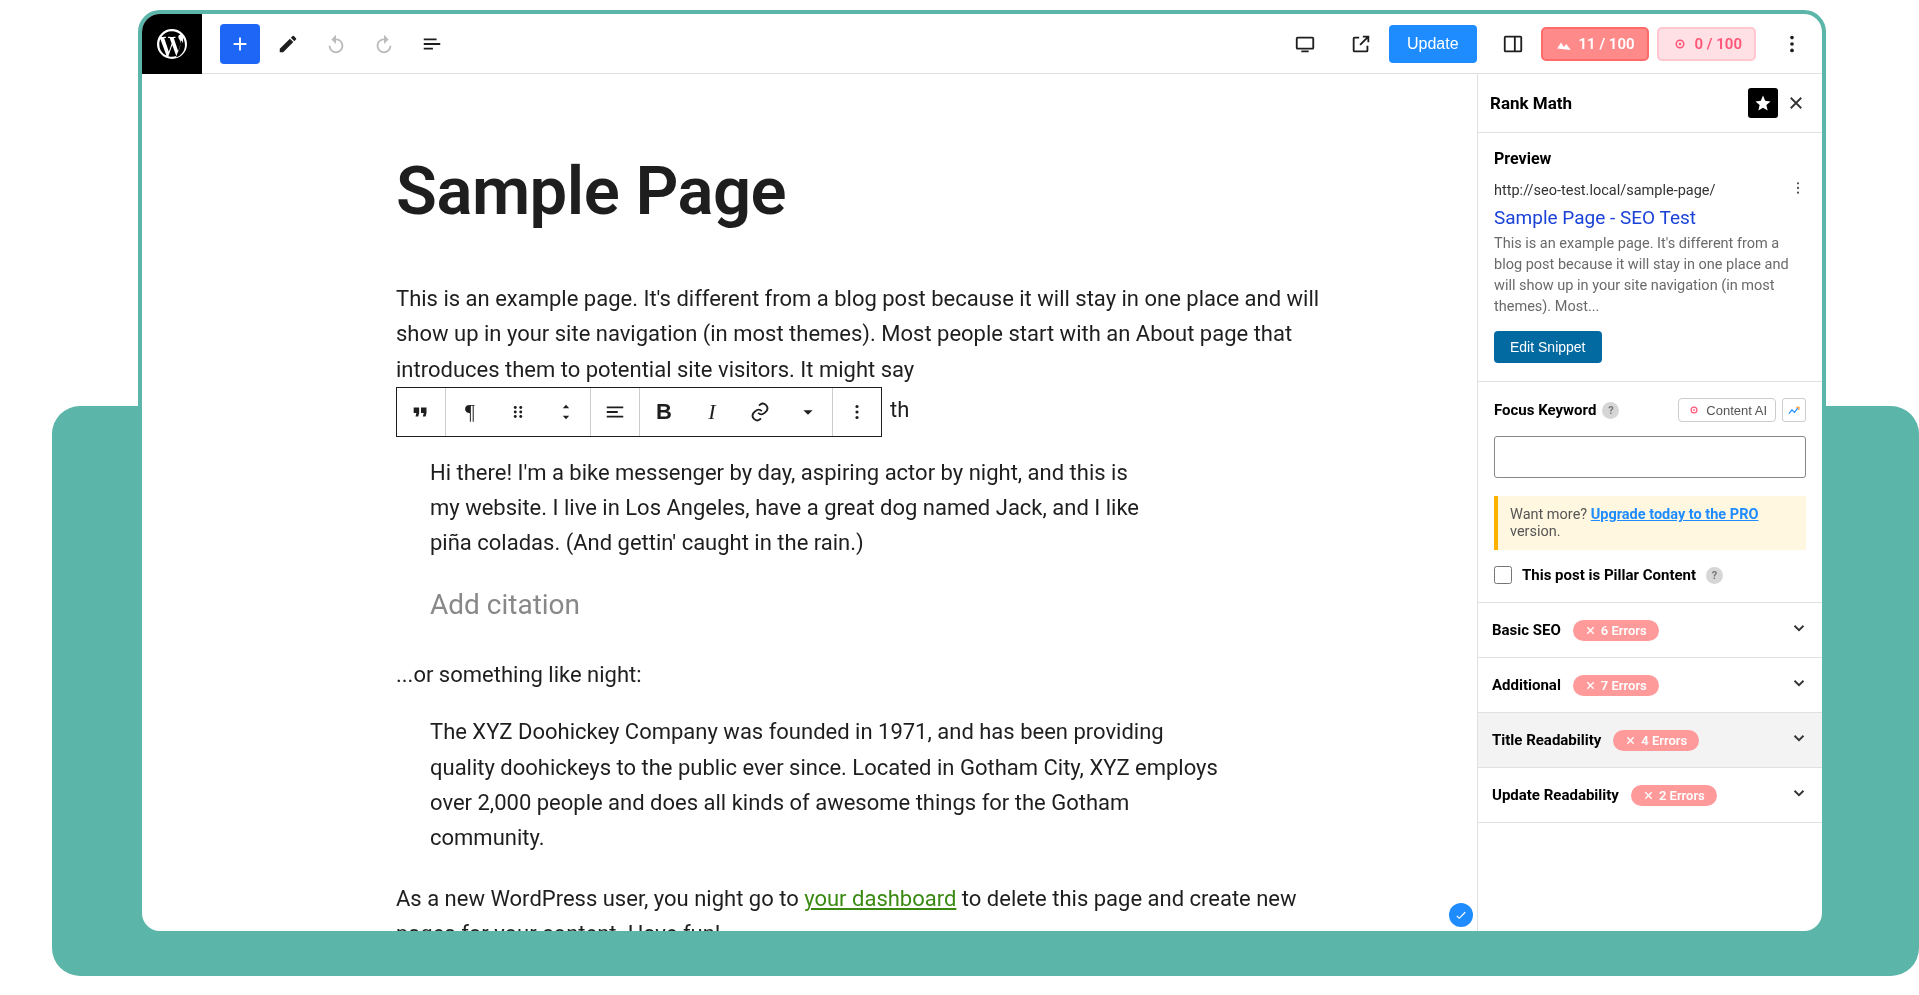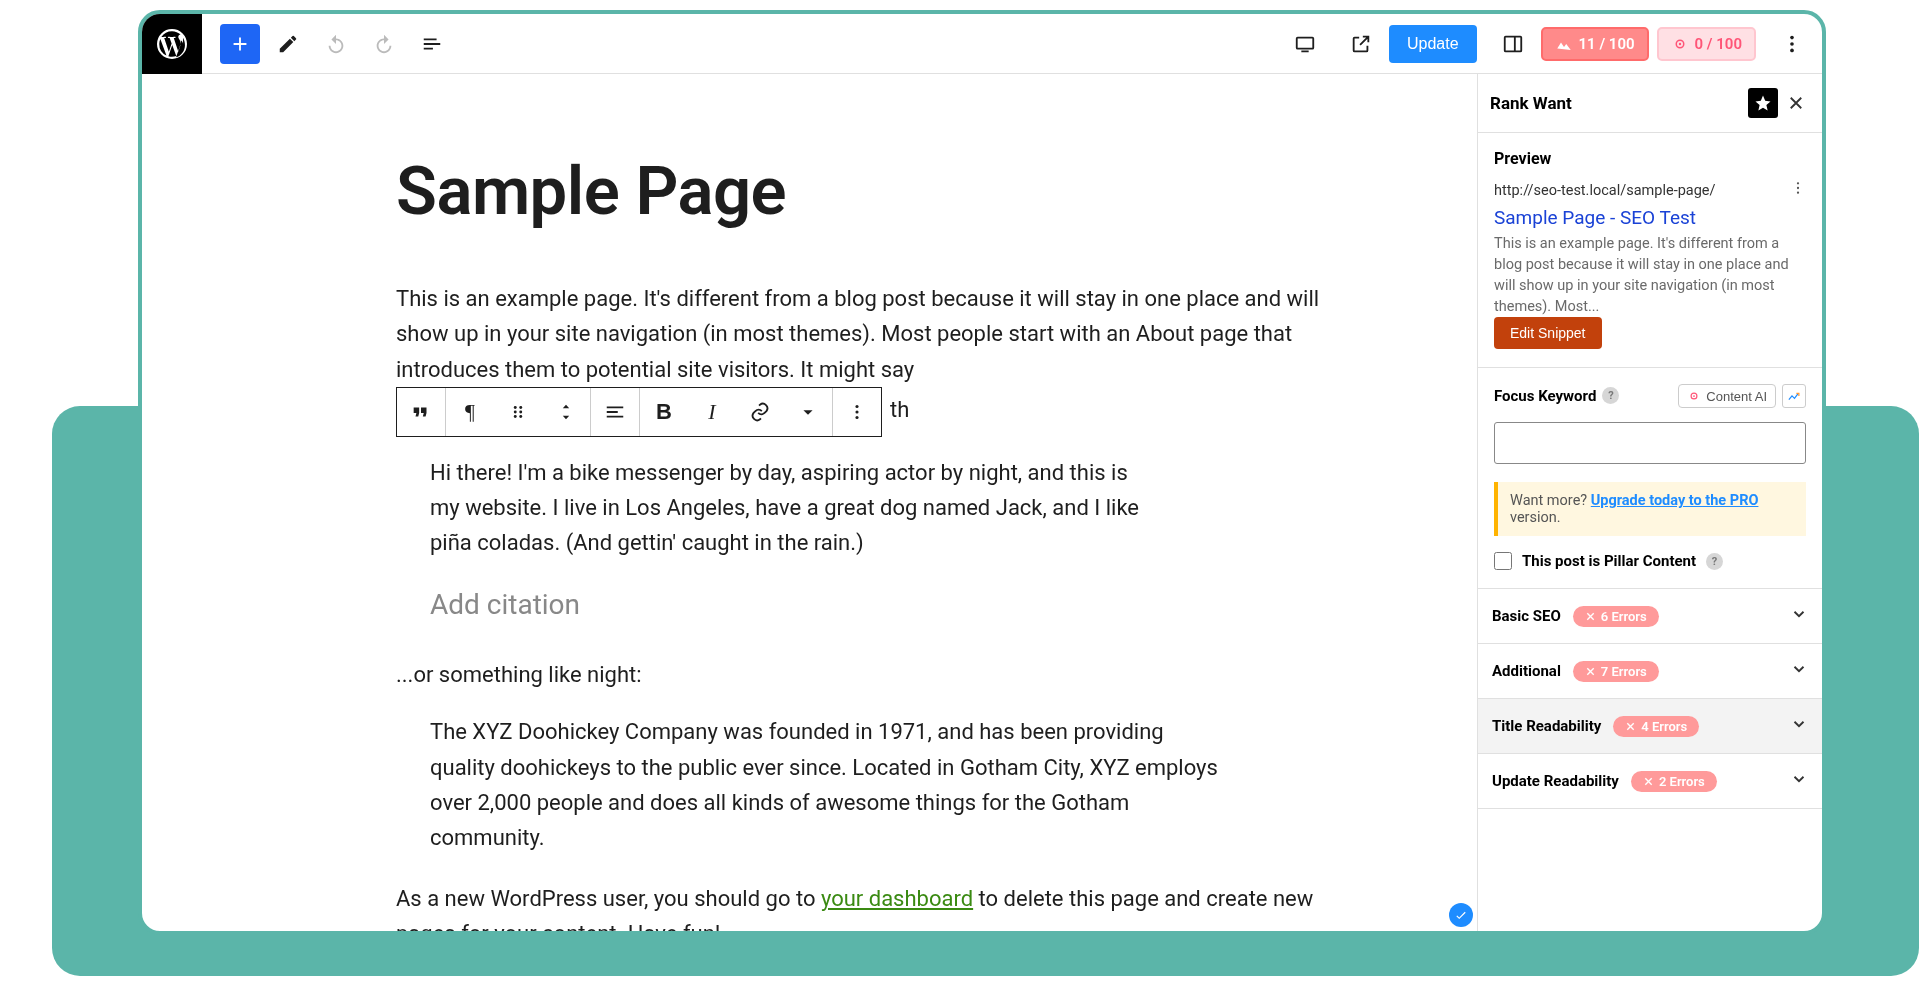--- a/index.html
+++ b/index.html
@@ -133,25 +133,25 @@
     width: 30px; height: 30px; background: #000; color: #fff;
     display: flex; align-items: center; justify-content: center; border-radius: 3px;
   }
   .close-x { width: 28px; height: 28px; display: flex; align-items: center; justify-content: center; cursor: pointer; }
   .panel { padding: 16px 16px 18px; border-bottom: 1px solid #e0e0e0; }
   .panel .ptitle { font-weight: 700; font-size: 16px; margin-bottom: 12px; }
   .panel .snip-url { font-size: 14.5px; color: #333; display: flex; justify-content: space-between; align-items: center; }
   .panel .snip-title { color: #1a42d6; font-size: 19px; margin: 6px 0 4px; }
   .panel .snip-desc { color: #6a6a6a; font-size: 14.5px; line-height: 1.45; }
   .btn-edit {
-    background: #c2410c; color: #fff; border: none;
+    margin-top: 14px; background: #0369a1; color: #fff; border: none;
     padding: 8px 16px; border-radius: 4px; font-size: 14px; cursor: pointer;
   }
   .fk-row { display: flex; justify-content: space-between; align-items: center; margin-bottom: 14px; }
-  .fk-row .lbl { font-weight: 700; display: flex; align-items: flex-start; gap: 6px; }
+  .fk-row .lbl { font-weight: 700; display: flex; align-items: flex-end; gap: 6px; }
   .help-q {
     width: 17px; height: 17px; border-radius: 50%; background: #d6d6d6; color: #777;
     display: inline-flex; align-items: center; justify-content: center; font-size: 11px; font-weight: 700;
   }
   .cai-btn {
     border: 1px solid #ccc; border-radius: 4px; padding: 3px 8px; font-size: 13px;
     display: inline-flex; align-items: center; gap: 5px; color: #555; background: #fff;
   }
   .cai-box {
     width: 24px; height: 24px; border: 1px solid #ccc; border-radius: 3px;
@@ -339,33 +339,33 @@
         <p class="cite">Add citation</p>
       </div>
 
       <p>...or something like night:</p>
 
       <div class="quote2">
         <p>The XYZ Doohickey Company was founded in 1971, and has been providing quality doohickeys to the public ever since. Located in Gotham City, XYZ employs over 2,000 people and does all kinds of awesome things for the Gotham community.</p>
       </div>
 
       <p>
-        <span>As a new WordPress user, you should go to </span><a href="#" class="dash">your dashboard</a><span> to delete this page and create new pages for your content. Have fun!</span>
+        <span>As a new WordPress user, you night go to </span><a href="#" class="dash">your dashboard</a><span> to delete this page and create new pages for your content. Have fun!</span>
       </p>
 
       <div class="blue-check">
         <svg viewBox="0 0 24 24">
             <path d="M9 16.2l-3.5-3.5L4 14.2 9 19l11-11-1.5-1.5z"></path>
           </svg>
       </div>
     </div>
 
     <aside class="sidebar">
       <div class="sidebar-header">
-        <span class="title">Rank Want</span>
+        <span class="title">Rank Math</span>
         <span class="hbtns">
           <span class="star-box">
             <svg viewBox="0 0 24 24" width="18" height="18" fill="#fff">
                 <path d="M12 2l2.9 6.9L22 10l-5.5 4.7L18.2 22 12 18.3 5.8 22l1.7-7.3L2 10l7.1-1.1z"></path>
               </svg>
           </span>
           <span class="close-x">
             <svg viewBox="0 0 24 24" width="18" height="18" fill="none" stroke="#333" stroke-width="2.4">
                 <path d="M5 5l14 14M19 5L5 19"></path>
               </svg>

